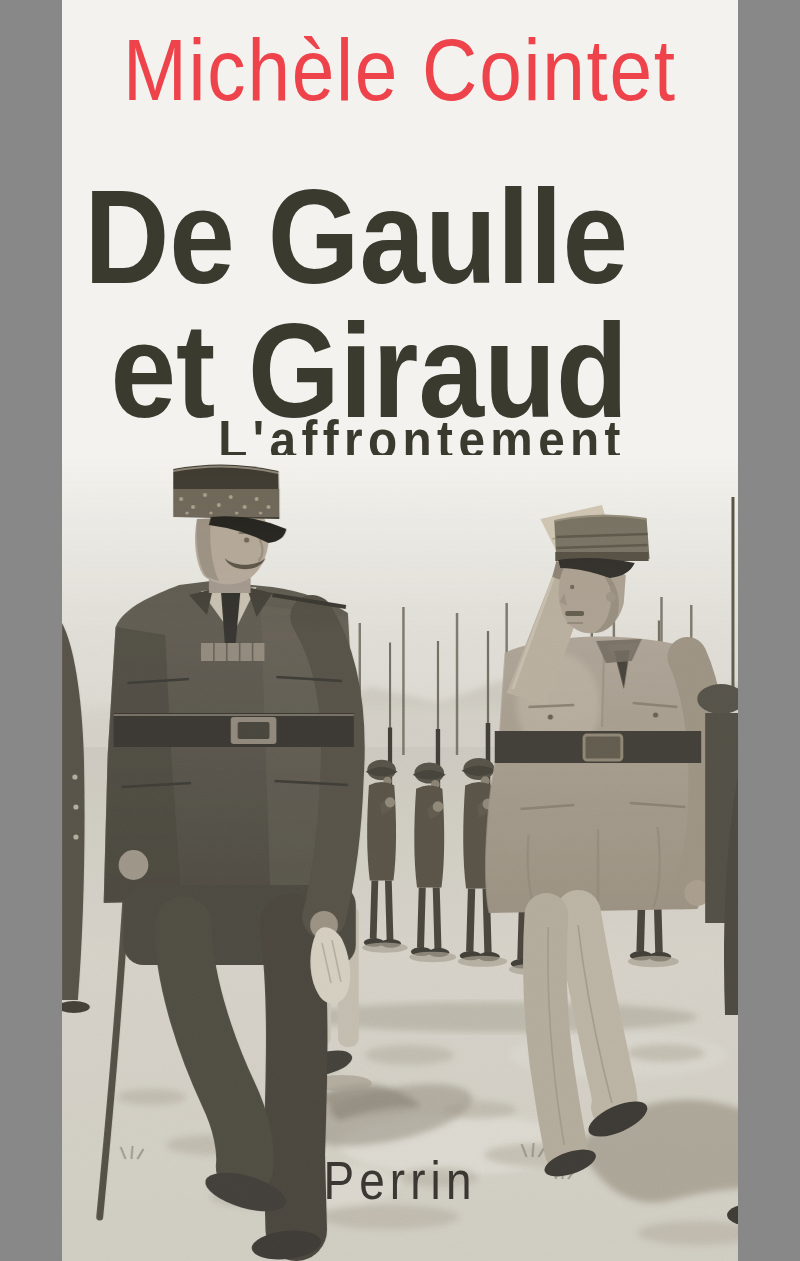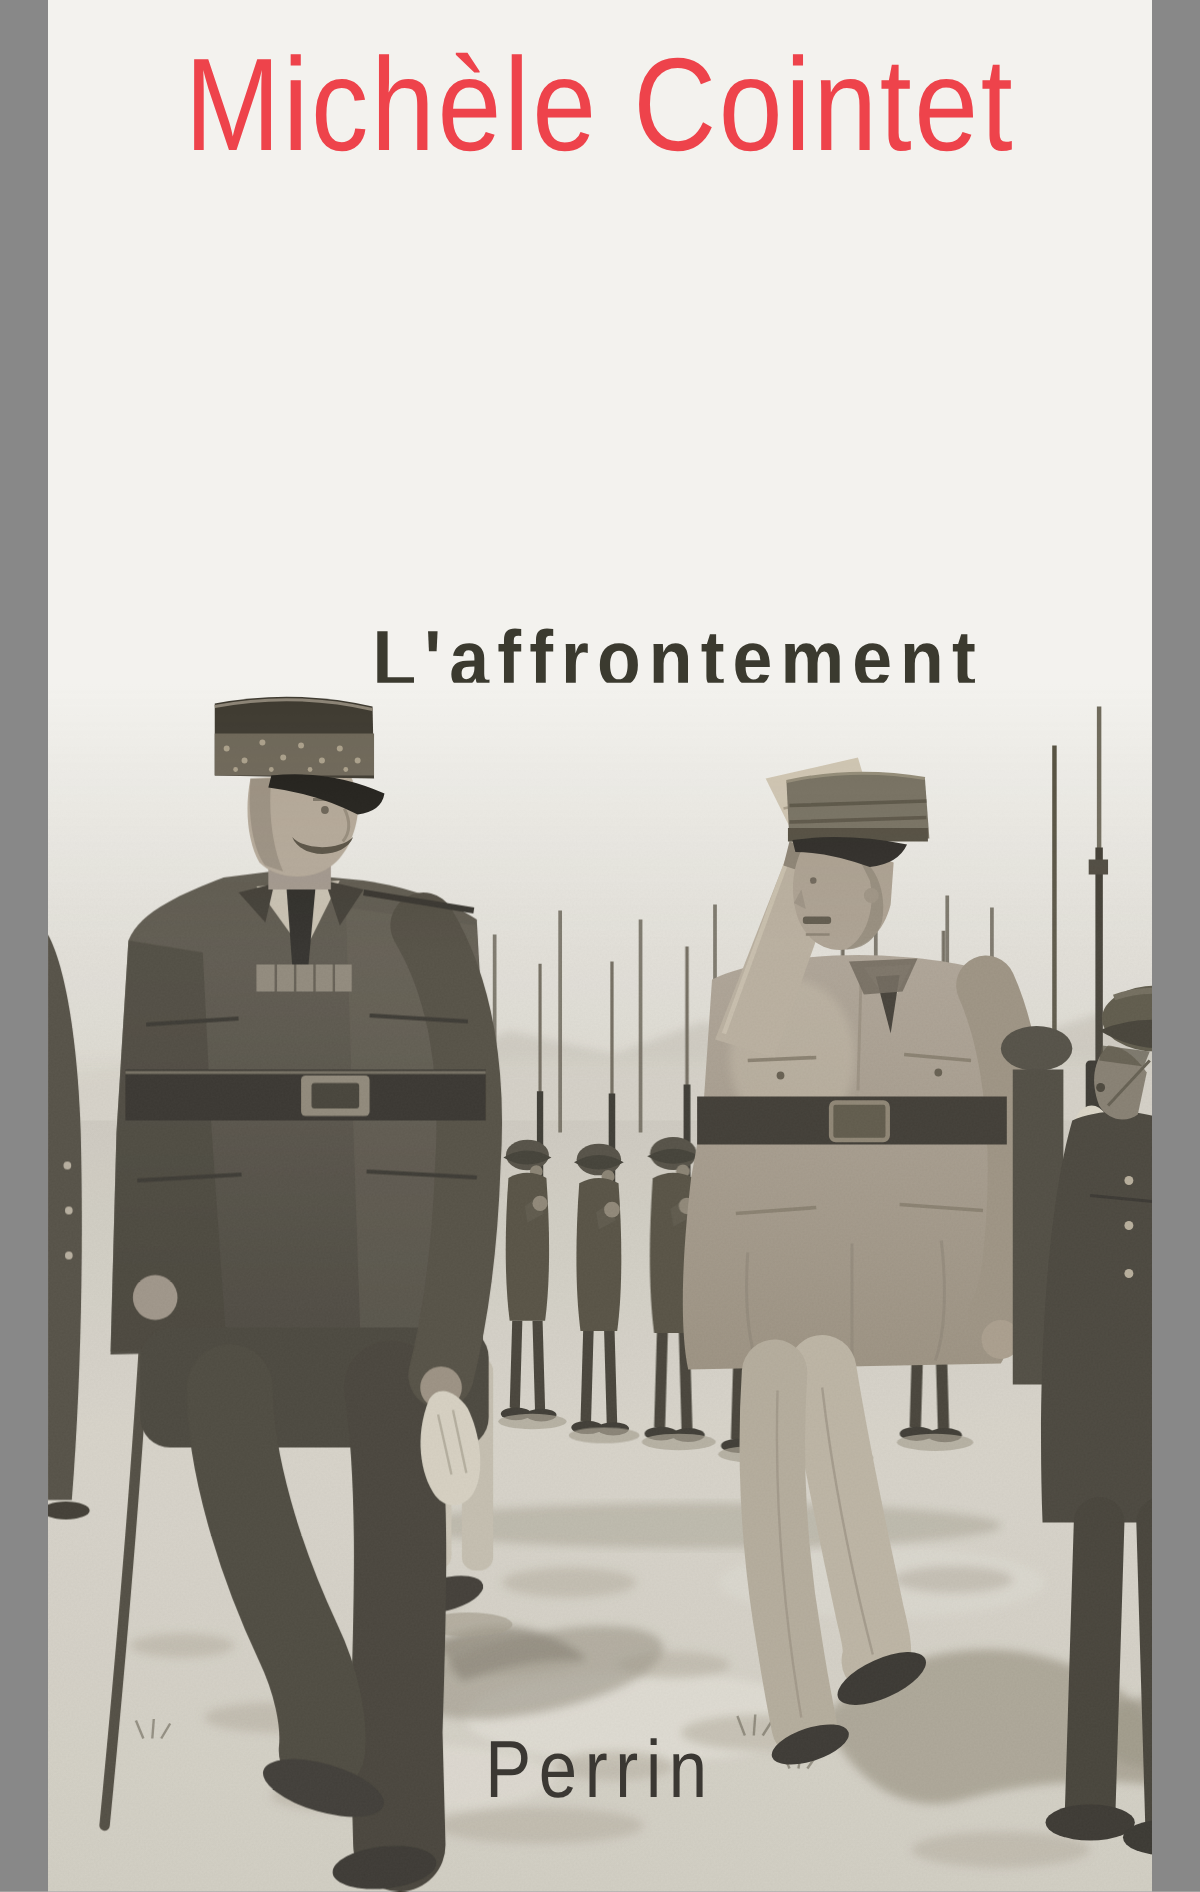--- a/index.html
+++ b/index.html
@@ -1,17 +1,17 @@
 <!DOCTYPE html>
 <html style="--author-red: #ee434b; --title-ink: #3b3a2f; --publisher-ink: #3b3833; --background: #f3f2ee;"><head>
 <meta charset="utf-8">
 <style>
   html,body{margin:0;padding:0;background:#888;}
   .cover{
-    position:relative; width:736px; height:1261px; margin:0 auto;
+    position:relative; width:676px; height:1261px; margin:0 auto;
     background:var(--background,#f3f2ee);
     overflow:hidden;
     font-family:"Liberation Sans", sans-serif;
   }
   .author{
     position:absolute; top:26px; left:0; width:100%;
     text-align:center; font-size:88px; font-weight:400; line-height:1;
     letter-spacing:2px; white-space:nowrap;
     color:var(--author-red,#ee434b);
     transform:scaleX(.87);
@@ -38,20 +38,24 @@
     transform:scaleX(.85);
   }
 </style>
 </head>
 <body>
 
 <div class="cover">
 
   <div class="author">Michèle Cointet</div>
 
+  <div class="title">
+    <div class="line">De Gaulle</div>
+    <div class="line">et Giraud</div>
+  </div>
 
   <div class="subtitle">L'affrontement</div>
 
   <div class="photo" aria-label="Black-and-white photograph: General Giraud walking with a cane (left) and General de Gaulle saluting (right) while reviewing a line of helmeted troops presenting arms with fixed bayonets on a sandy parade ground">
     <svg width="800" height="806" viewBox="0 0 806 806" preserveAspectRatio="none">
       <defs>
         <linearGradient id="skyG" x1="0" y1="0" x2="0" y2="310" gradientUnits="userSpaceOnUse">
           <stop offset="0" stop-color="#f3f2ee"></stop>
             <stop offset="1" stop-color="#dcd8cd"></stop>
         </linearGradient>

